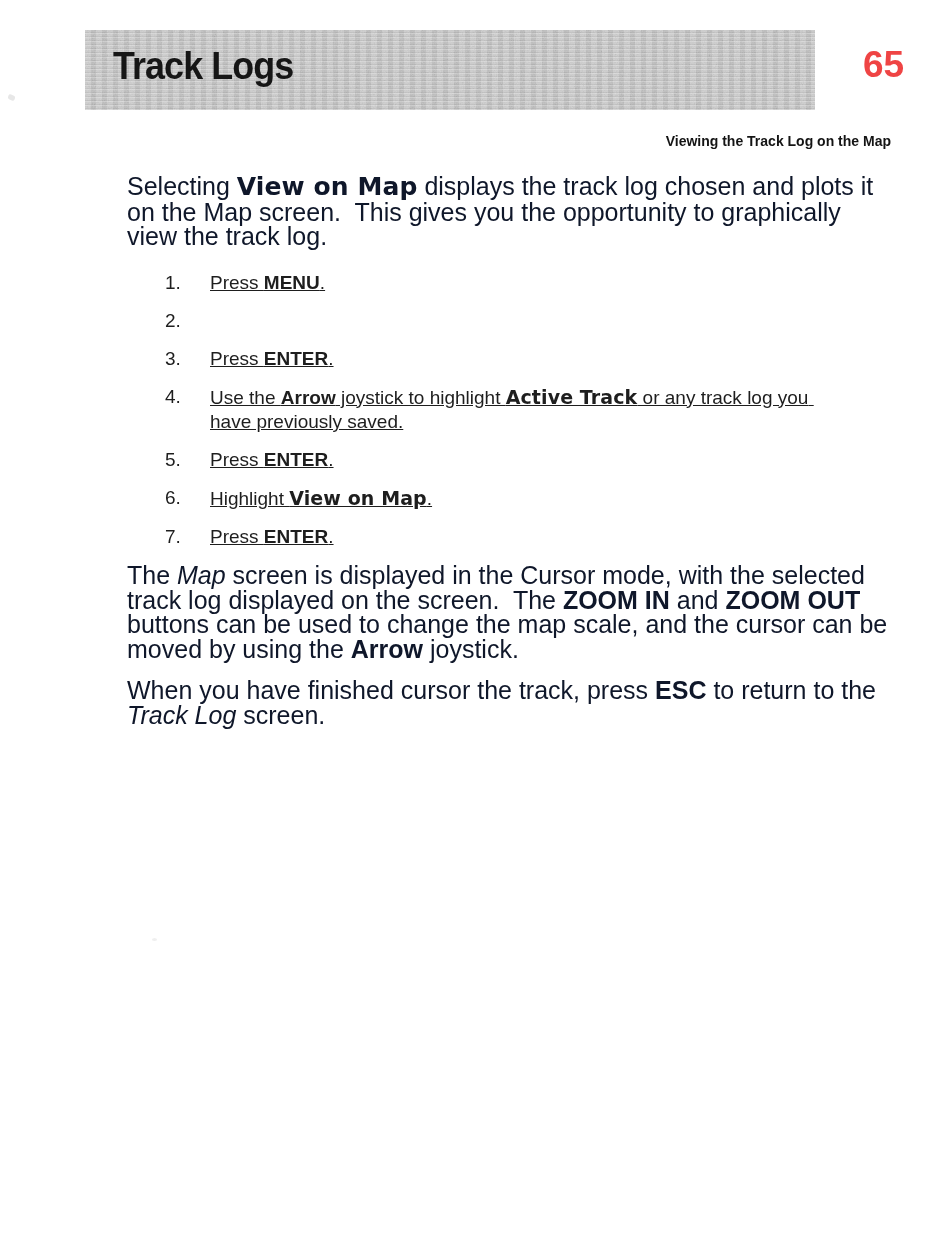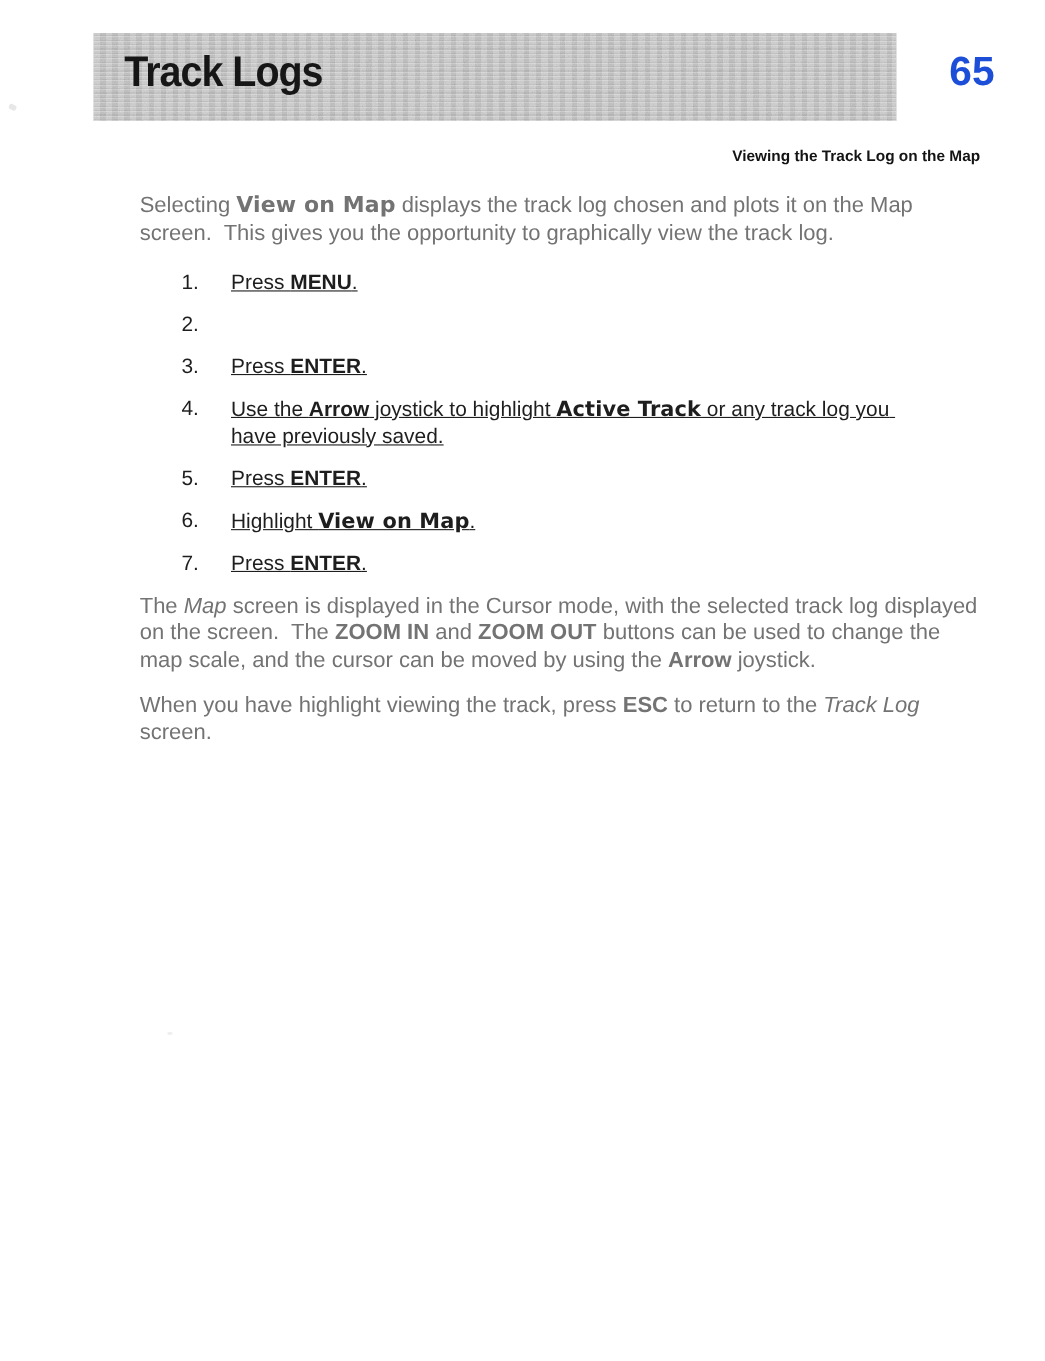--- a/index.html
+++ b/index.html
@@ -49,43 +49,43 @@
     color: #161616;
     z-index: 2;
   }
   .page-number {
     position: absolute;
     top: 44px;
     left: 863px;
     font-size: 37px;
     font-weight: 700;
     letter-spacing: 0px;
-    color: #1d4ed8;
+    color: #ef4444;
   }
 
   
   .content {
     position: absolute;
     left: 127px;
     top: 133px;
     width: 764px;
   }
   .section-heading {
     margin: 0 0 25px 0;
     font-size: 14px;
     font-weight: 700;
     color: #141414;
     text-align: right;
   }
   .body-text {
     margin: 0 0 17px 0;
-    font-size: 20px;
+    font-size: 25px;
     line-height: 24.5px;
     white-space: pre-wrap;
-    color: #737373;
+    color: #0f172a;
   }
   .note { margin-bottom: 14px; }
   .s-b { font-weight: 700; }
   .s-i { font-style: italic; }
   .s-device { font-weight: 700; font-family: "DejaVu Sans", "Liberation Sans", sans-serif; letter-spacing: 0.1px; }
 
   
   .steps {
     list-style: none;
     margin: 22px 0 6px 0;
@@ -193,17 +193,17 @@
         </li>
 
         <li class="step">
           <span class="step-num">7.</span>
           <span class="step-text"><span>Press </span><span class="s-b">ENTER</span><span>.</span></span>
         </li>
       </ol>
 
     <p class="body-text"><span>The </span><span class="s-i">Map</span><span> screen is displayed in the Cursor mode, with the selected track log displayed on the screen.  The </span><span class="s-b">ZOOM IN</span><span> and </span><span class="s-b">ZOOM OUT</span><span> buttons can be used to change the map scale, and the cursor can be moved by using the </span><span class="s-b">Arrow</span><span> joystick.</span></p>
 
-    <p class="body-text"><span>When you have highlight viewing the track, press </span><span class="s-b">ESC</span><span> to return to the </span><span class="s-i">Track Log</span><span> screen.</span></p>
+    <p class="body-text"><span>When you have finished cursor the track, press </span><span class="s-b">ESC</span><span> to return to the </span><span class="s-i">Track Log</span><span> screen.</span></p>
   </main>
 
 
 </div>
 
 </body></html>

